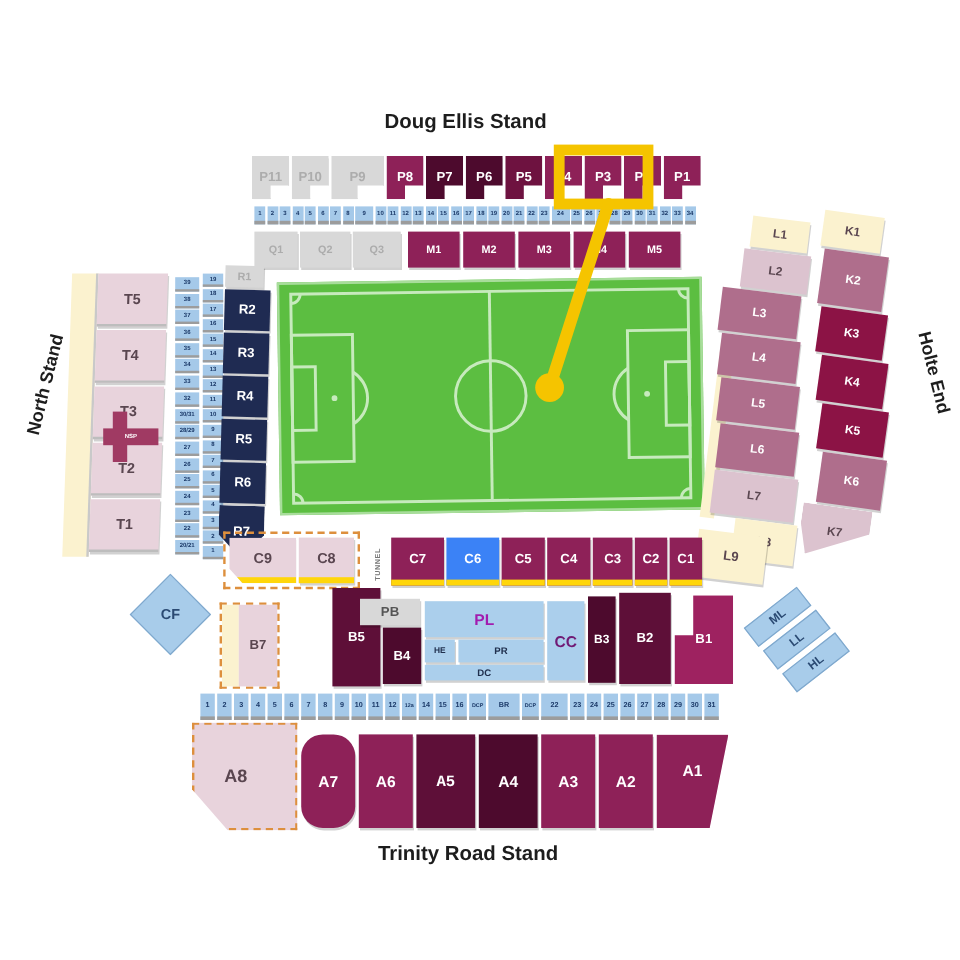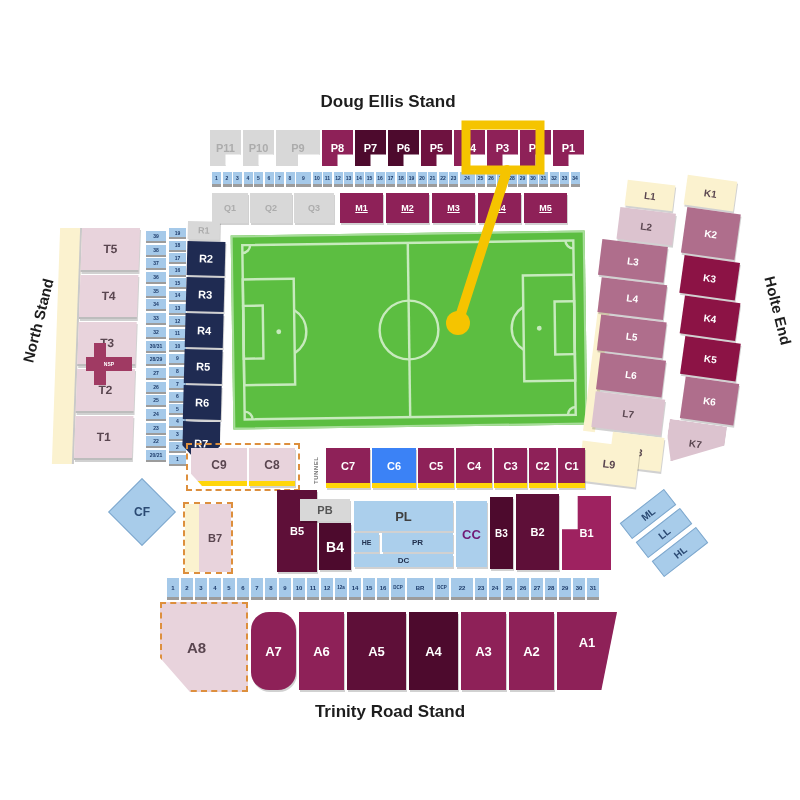--- a/index.html
+++ b/index.html
@@ -24,21 +24,21 @@
       clip-path:polygon(0 0,100% 0,100% 68%,50% 68%,50% 100%,0 100%);}
   #p-row .sec:nth-child(3){width:44px;}
   #strip-top{left:212px;top:172px;gap:1.5px;}
   #strip-top .nb{width:9px;height:15px;font-size:5px;}
   #strip-top .nb:nth-child(9),#strip-top .nb:nth-child(24){width:15px;}
   #q-row{left:212px;top:193px;gap:2px;}
   #q-row .sec{height:30px;font-size:9px;}
   #q-row .sec:nth-child(1){width:36px;}#q-row .sec:nth-child(2){width:42px;}
   #q-row .sec:nth-child(3){width:40px;}
   #m-row{left:340px;top:193px;gap:3px;}
-  #m-row .sec{width:43px;height:30px;font-size:9px;text-decoration:underline;}
+  #m-row .sec{width:43px;height:30px;font-size:9px;}
 
   
   #ns-title{left:-28px;top:312px;width:132px;font-size:15px;transform:rotate(-76deg);}
   #ns-cream{position:absolute;left:56px;top:228px;width:20px;height:236px;background:#FBF2CF;
             border-right:2px solid #C9C9C9;transform:skewX(-2deg);}
   #t-col{left:78px;top:228px;gap:3px;transform:skewX(-2deg);}
   #t-col .sec{width:58px;height:44px;font-size:12px;border-bottom:2px solid #BDBDBD;}
   #nsp{position:absolute;left:86px;top:343px;width:46px;height:42px;z-index:5;}
   #nsp .v{position:absolute;left:8px;top:0;width:12px;height:42px;background:#A03A63;}
   #nsp .h{position:absolute;left:0;top:14px;width:46px;height:14px;background:#A03A63;
@@ -105,23 +105,23 @@
   #cf span{transform:rotate(-45deg);font-weight:bold;font-size:12px;color:#2B4A73;}
   #b7-wrap{position:absolute;left:183px;top:502px;width:46px;height:68px;border:2px dashed #DD8F3D;
            display:flex;}
   #b7-wrap .b7-cream{width:14px;background:#FBF2CF;}
   #b7-wrap .b7-main{flex:1;background:#E8D3DC;display:flex;align-items:center;justify-content:center;
            font-weight:bold;font-size:11px;color:#5A4650;}
   .bsec{position:absolute;display:flex;align-items:center;justify-content:center;font-weight:bold;
         color:#fff;box-shadow:1px 2px 0 rgba(0,0,0,0.18);box-sizing:border-box;}
   #b6{left:231px;top:492px;width:44px;height:80px;font-size:11px;}
   #b5{left:277px;top:490px;width:40px;height:82px;font-size:11px;}
-  #b4{left:319px;top:523px;width:32px;height:47px;font-size:14px;}
+  #b4{left:319px;top:523px;width:32px;height:47px;font-size:11px;}
   #pb{left:300px;top:499px;width:50px;height:22px;font-size:11px;color:#555;z-index:6;}
-  #pl{left:354px;top:501px;width:99px;height:30px;font-size:13px;color:#404040;}
+  #pl{left:354px;top:501px;width:99px;height:30px;font-size:13px;color:#a21caf;}
   #he{left:354px;top:533px;width:25px;height:19px;font-size:7px;color:#20304E;}
   #pr{left:382px;top:533px;width:71px;height:19px;font-size:8px;color:#20304E;}
   #dc{left:354px;top:554px;width:99px;height:13px;font-size:8px;color:#20304E;}
   #cc{left:456px;top:501px;width:31px;height:66px;font-size:13px;color:#701a75;}
   #b3{left:490px;top:497px;width:23px;height:72px;font-size:10px;}
   #b2{left:516px;top:494px;width:43px;height:76px;font-size:11px;}
   #b1{left:562px;top:496px;width:49px;height:74px;font-size:11px;
       clip-path:polygon(32% 0,100% 0,100% 100%,0 100%,0 45%,32% 45%);}
   #strip-bottom{left:167px;top:578px;gap:2px;}
   #strip-bottom .nb{width:12px;height:22px;font-size:6px;}
@@ -129,21 +129,21 @@
   #strip-bottom .nb:nth-child(17),#strip-bottom .nb:nth-child(19){width:14px;font-size:4.5px;}
   #strip-bottom .nb:nth-child(18){width:26px;}
   #strip-bottom .nb:nth-child(20){width:22px;}
   #a8{position:absolute;left:160px;top:602px;width:88px;height:90px;background:#E8D3DC;
       border:2px dashed #DD8F3D;clip-path:polygon(0 0,100% 0,100% 100%,34% 100%,0 62%);
       display:flex;align-items:center;justify-content:center;font-weight:bold;font-size:15px;
       color:#5A4650;box-sizing:border-box;padding-right:15px;}
   #a-row{left:251px;top:612px;gap:3px;}
   #a-row .sec{height:78px;font-size:13px;}
   #a-row .sec:nth-child(1){width:45px;}#a-row .sec:nth-child(2){width:45px;}
-  #a-row .sec:nth-child(3){width:59px;}#a-row .sec:nth-child(4){width:49px;}
+  #a-row .sec:nth-child(3){width:49px;font-family:Liberation Mono, monospace;}#a-row .sec:nth-child(4){width:49px;}
   #a-row .sec:nth-child(5){width:45px;}#a-row .sec:nth-child(6){width:45px;}
   #a-row .sec:nth-child(7){width:60px;clip-path:polygon(0 0,100% 0,74% 100%,0 100%);
       padding-bottom:18px;}
   #tr-title{left:295px;top:702px;width:190px;font-size:17px;}
   #suites{position:absolute;left:618px;top:498px;width:130px;height:90px;}
   #suites .suite{position:absolute;width:56px;height:20px;background:#A8CCEA;border:1px solid #7FA8CD;
       transform:rotate(-38deg);display:flex;align-items:center;justify-content:center;
       font-size:10px;font-weight:bold;color:#2B4A73;box-sizing:border-box;}
   #suites .suite:nth-child(1){left:2px;top:6px;}
   #suites .suite:nth-child(2){left:18px;top:25px;}

